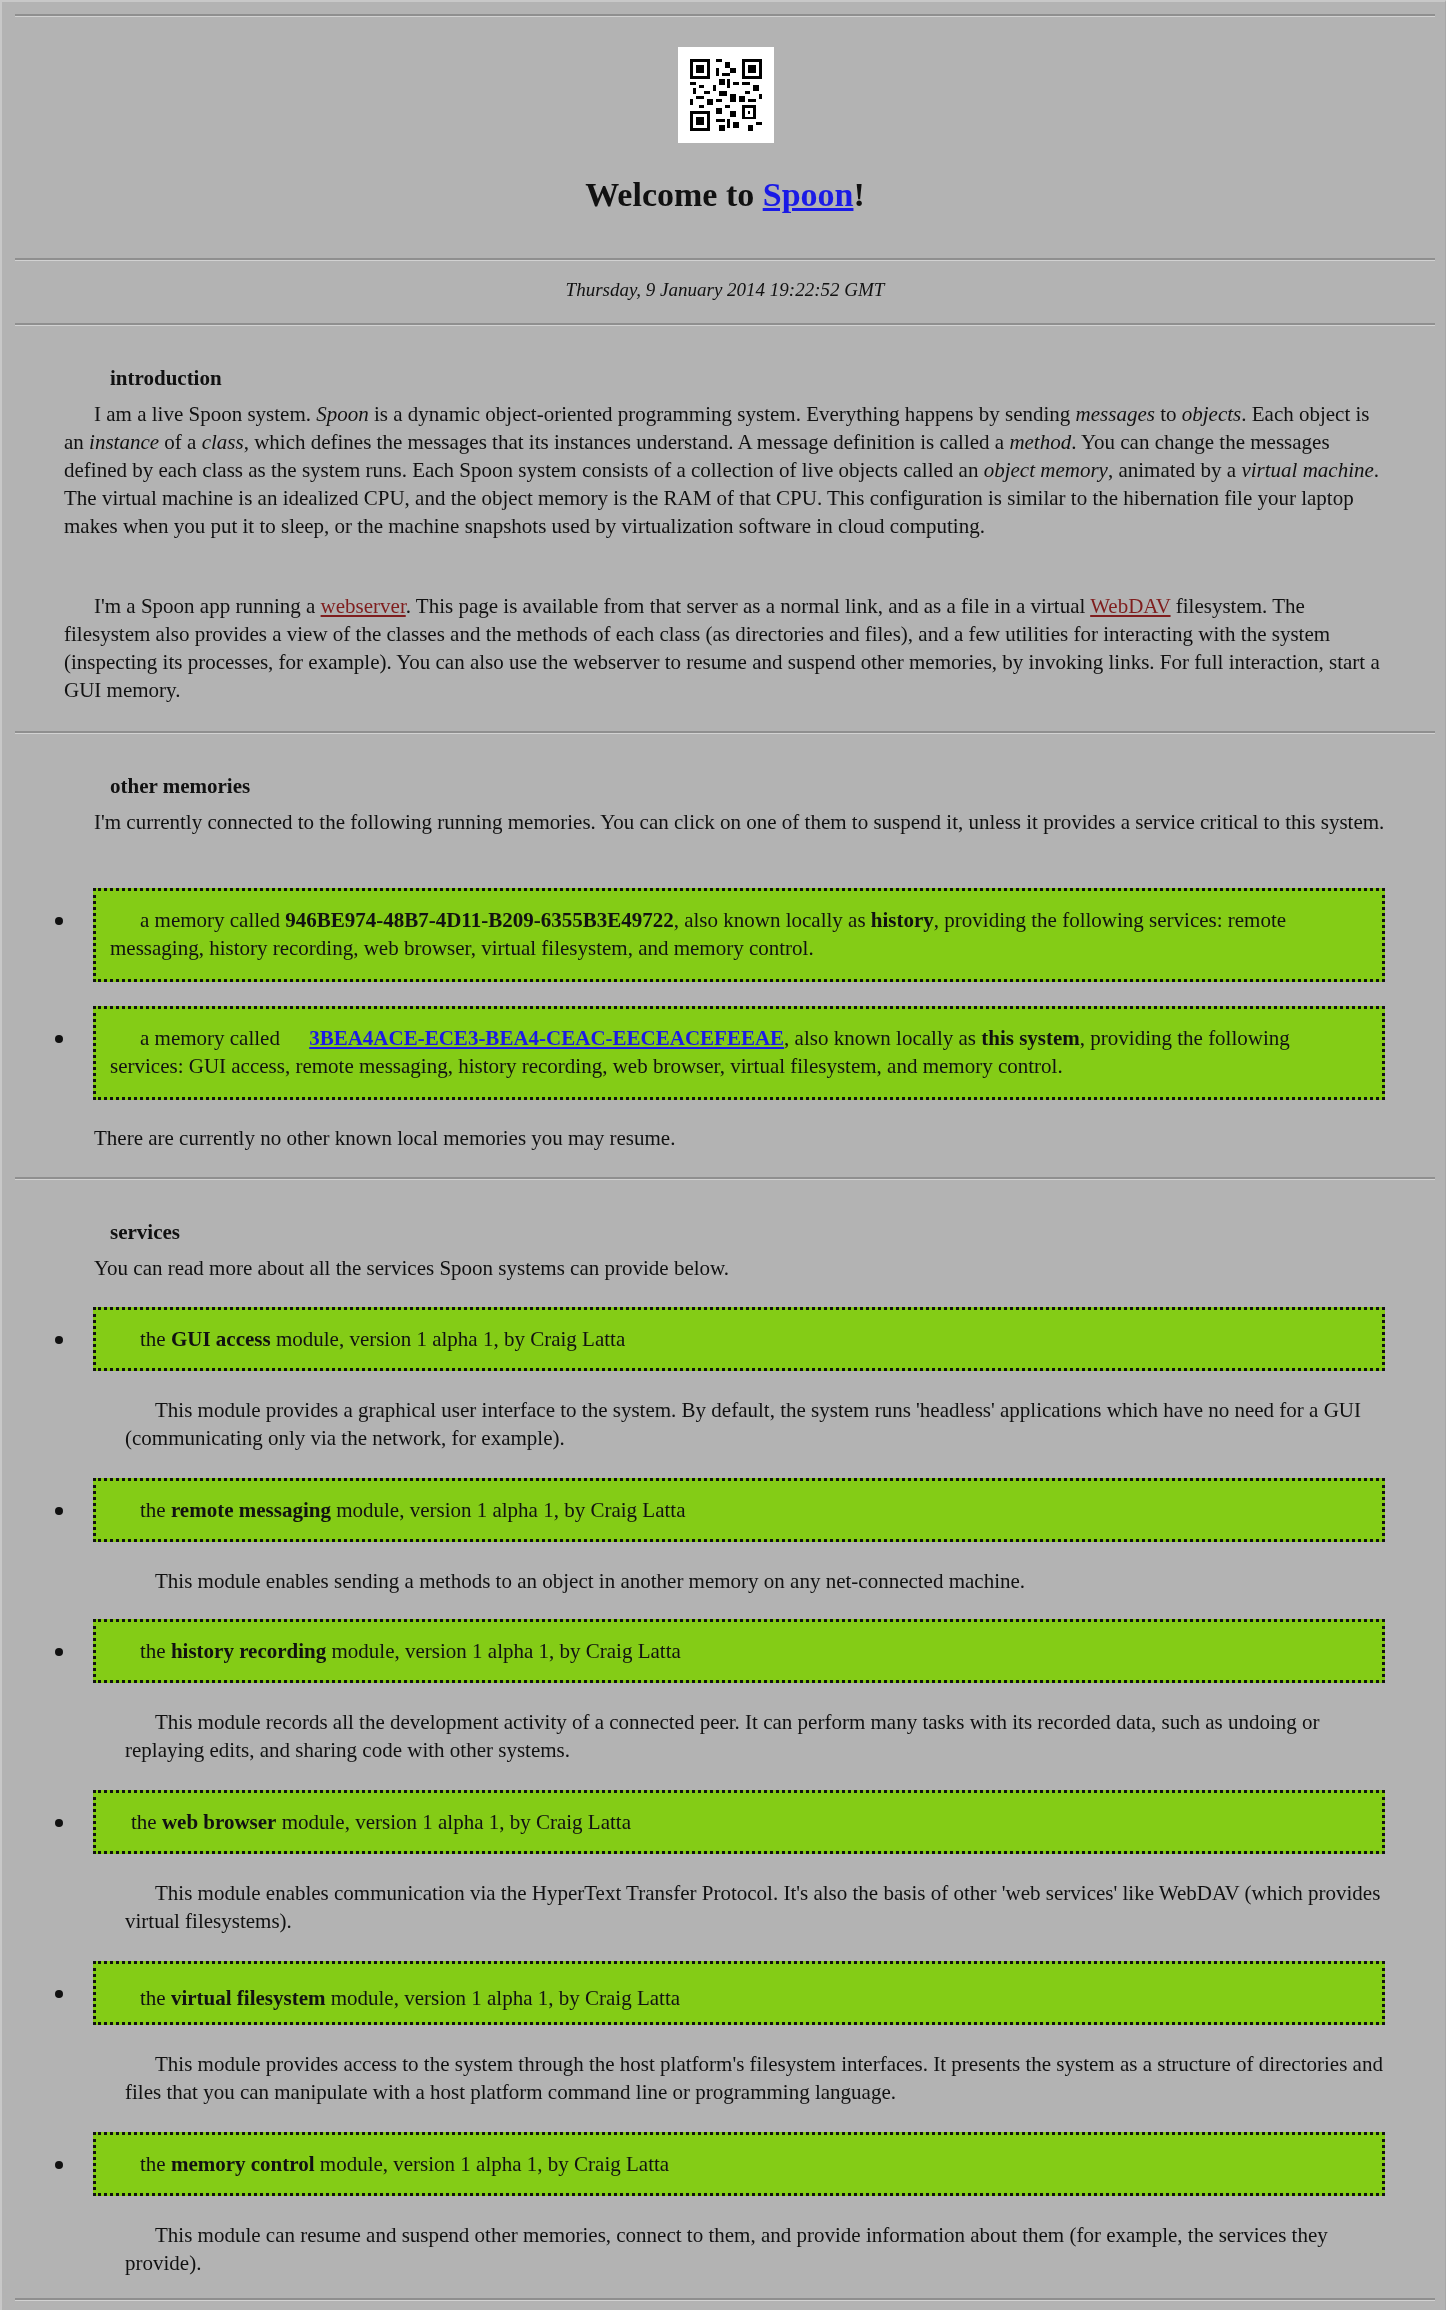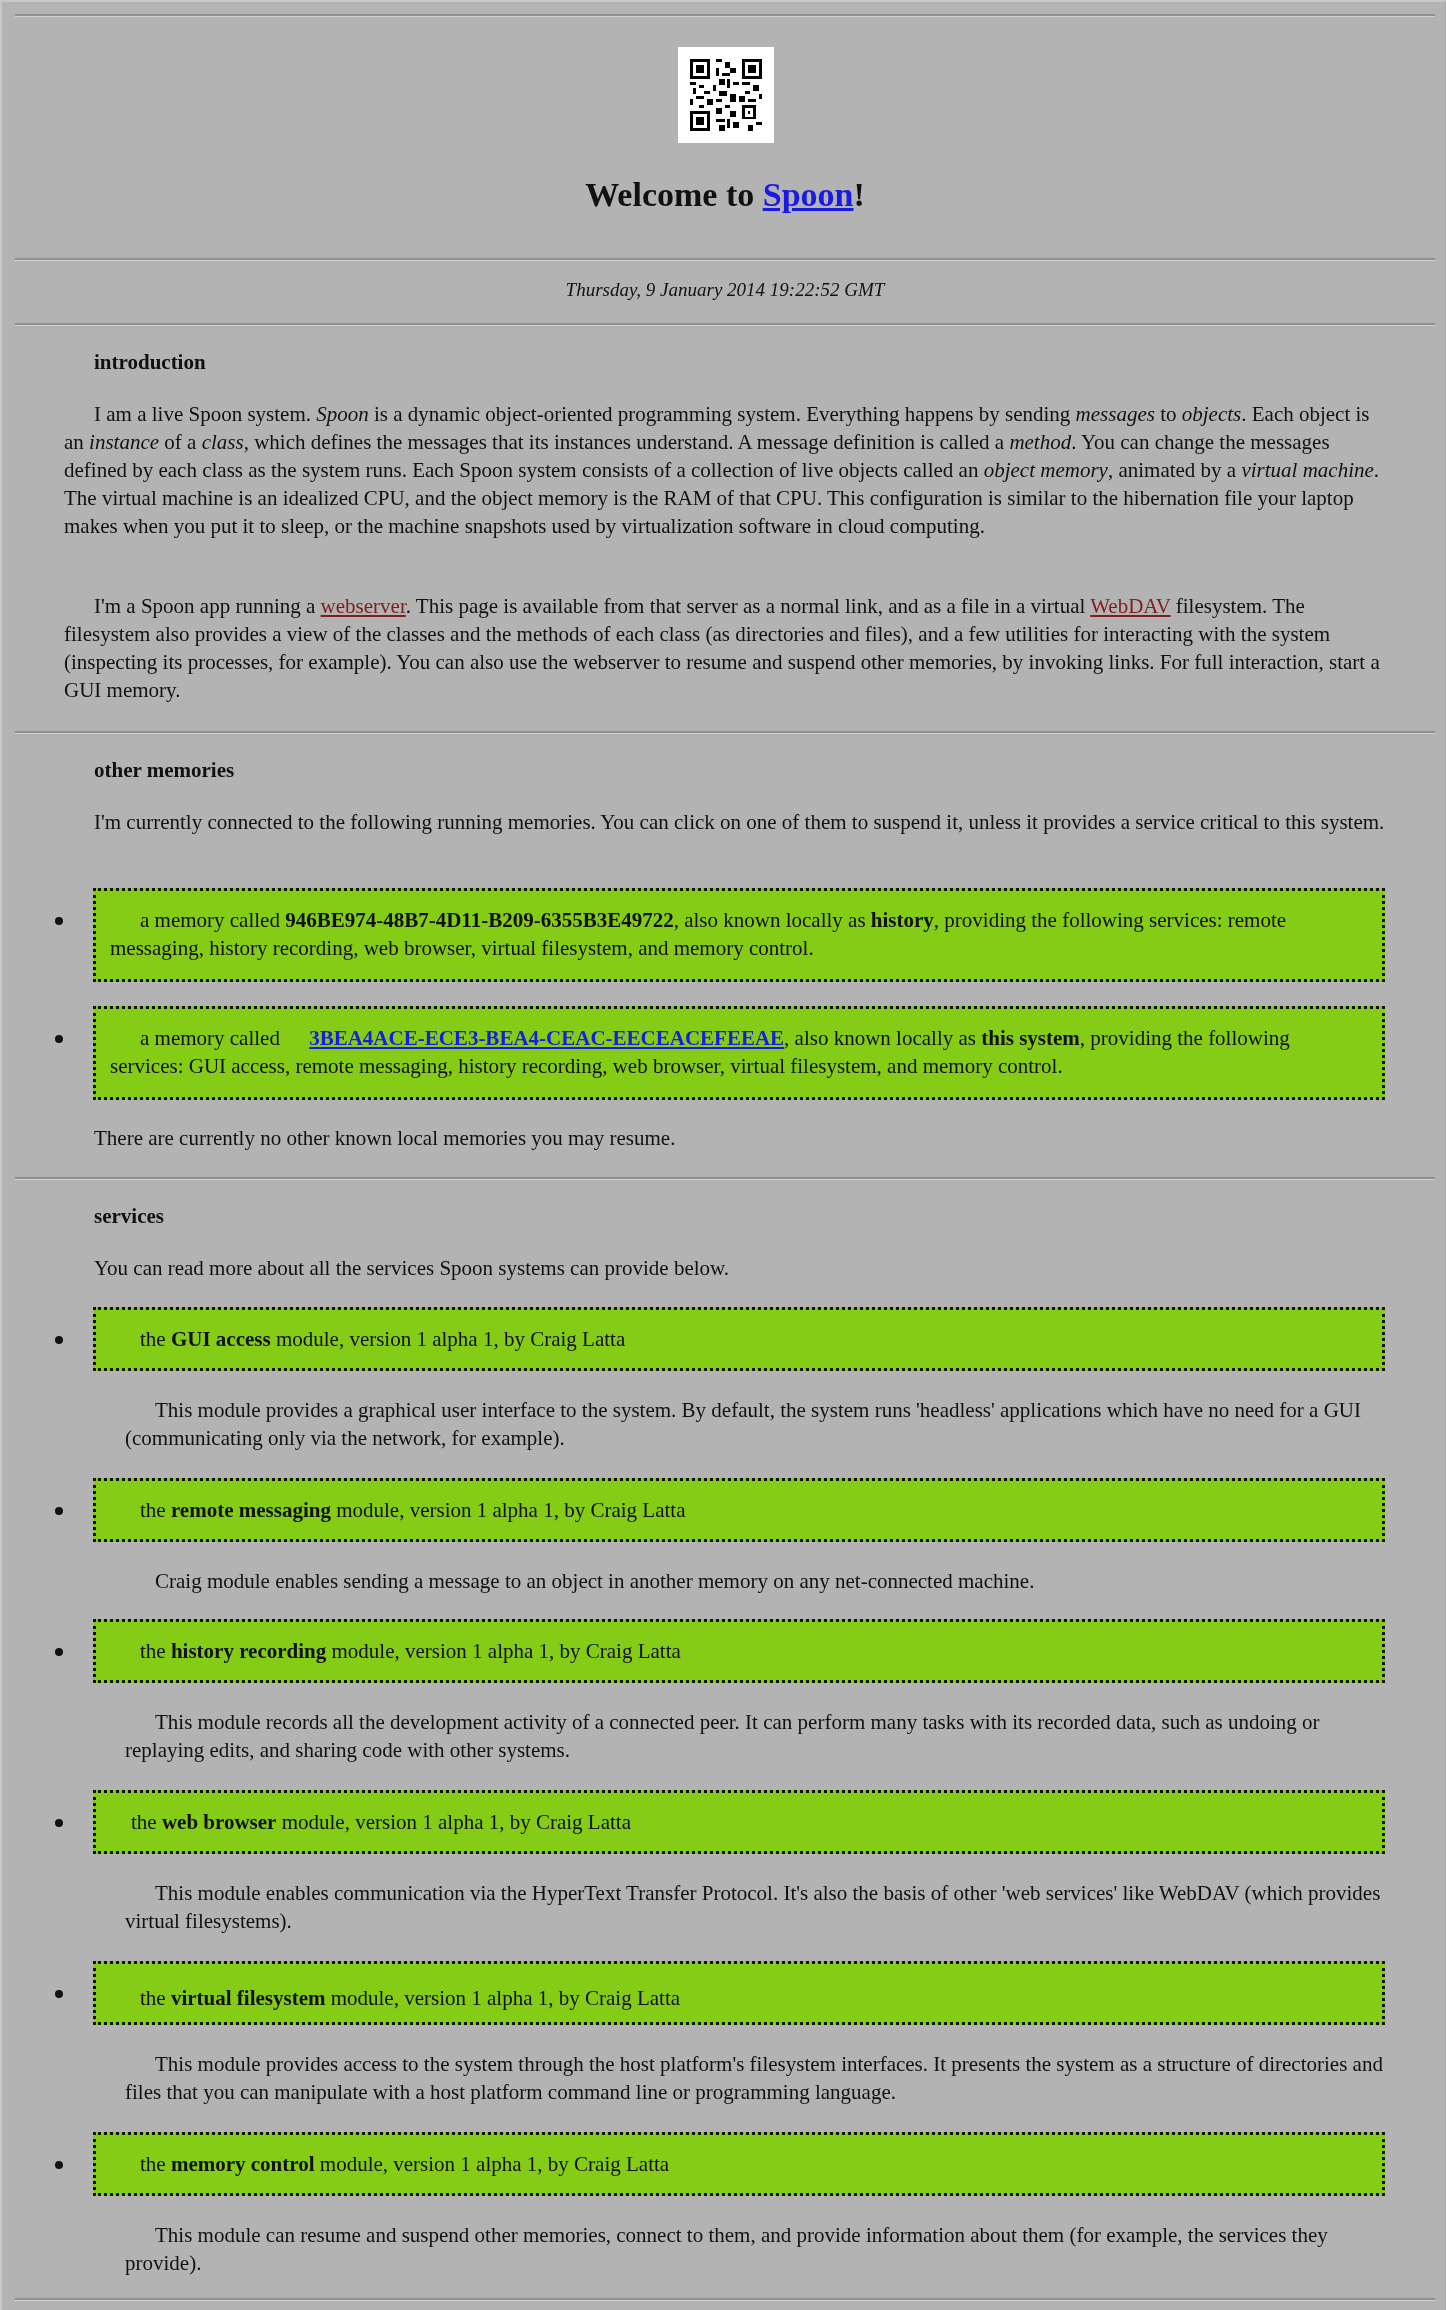--- a/index.html
+++ b/index.html
@@ -42,21 +42,21 @@
     margin: 0;
   }
   a.link { color: #1a1ae6; text-decoration: underline; }
   a.visited { color: #7f1d1d; text-decoration: underline; }
   .date {
     position: absolute; left: 0; width: 1446px; top: 277px;
     text-align: center; font-style: italic; font-size: 19px;
   }
   .h {
     position: absolute; left: 92px;
-    font-size: 21px; font-weight: bold; margin: 0;
+    font-size: 21px; font-weight: bold; margin: 16px;
   }
   .p {
     position: absolute; left: 62px; width: 1330px;
     font-size: 21px; line-height: 28px; margin: 0;
     text-indent: 30px;
   }
   .p.ni { text-indent: 0; left: 92px; }
   .box {
     position: absolute; left: 91px; width: 1292px;
     background: #84cc16;
@@ -167,21 +167,21 @@
 
   <h2 class="h" style="top:1202px">services</h2>
   <p class="p ni" style="top:1252px">You can read more about all the services Spoon systems can provide below.</p>
 
   <div id="modules">
       <div class="bullet" style="top: 1334px;"></div>
       <div class="box" style="top: 1305px; height: 64px; padding: 15px 14px;"><span>the </span><b>GUI access</b><span> module, version 1 alpha 1, by Craig Latta</span></div>
       <p class="desc" style="top: 1394px;">This module provides a graphical user interface to the system. By default, the system runs 'headless' applications which have no need for a GUI (communicating only via the network, for example).</p>
       <div class="bullet" style="top: 1505px;"></div>
       <div class="box" style="top: 1476px; height: 64px; padding: 15px 14px;"><span>the </span><b>remote messaging</b><span> module, version 1 alpha 1, by Craig Latta</span></div>
-      <p class="desc" style="top: 1565px;">Craig module enables sending a message to an object in another memory on any net-connected machine.</p>
+      <p class="desc" style="top: 1565px;">This module enables sending a methods to an object in another memory on any net-connected machine.</p>
       <div class="bullet" style="top: 1646px;"></div>
       <div class="box" style="top: 1617px; height: 64px; padding: 15px 14px;"><span>the </span><b>history recording</b><span> module, version 1 alpha 1, by Craig Latta</span></div>
       <p class="desc" style="top: 1706px;">This module records all the development activity of a connected peer. It can perform many tasks with its recorded data, such as undoing or replaying edits, and sharing code with other systems.</p>
       <div class="bullet" style="top: 1817px;"></div>
       <div class="box" style="top: 1788px; height: 64px; padding: 15px 5px;"><span>the </span><b>web browser</b><span> module, version 1 alpha 1, by Craig Latta</span></div>
       <p class="desc" style="top: 1877px;">This module enables communication via the HyperText Transfer Protocol. It's also the basis of other 'web services' like WebDAV (which provides virtual filesystems).</p>
       <div class="bullet" style="top: 1988px;"></div>
       <div class="box" style="top: 1959px; height: 64px; padding: 20px 14px;"><span>the </span><b>virtual filesystem</b><span> module, version 1 alpha 1, by Craig Latta</span></div>
       <p class="desc" style="top: 2048px;">This module provides access to the system through the host platform's filesystem interfaces. It presents the system as a structure of directories and files that you can manipulate with a host platform command line or programming language.</p>
       <div class="bullet" style="top: 2159px;"></div>

